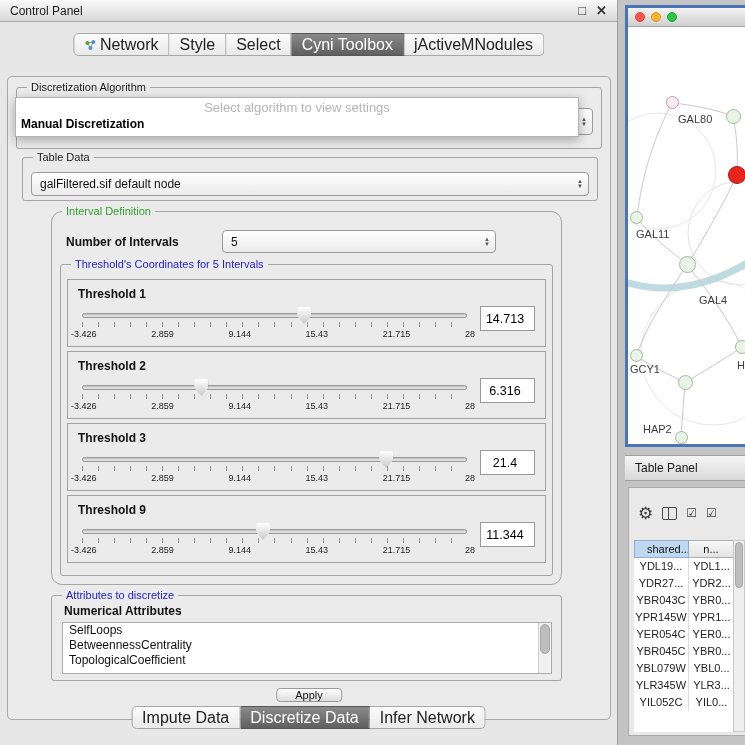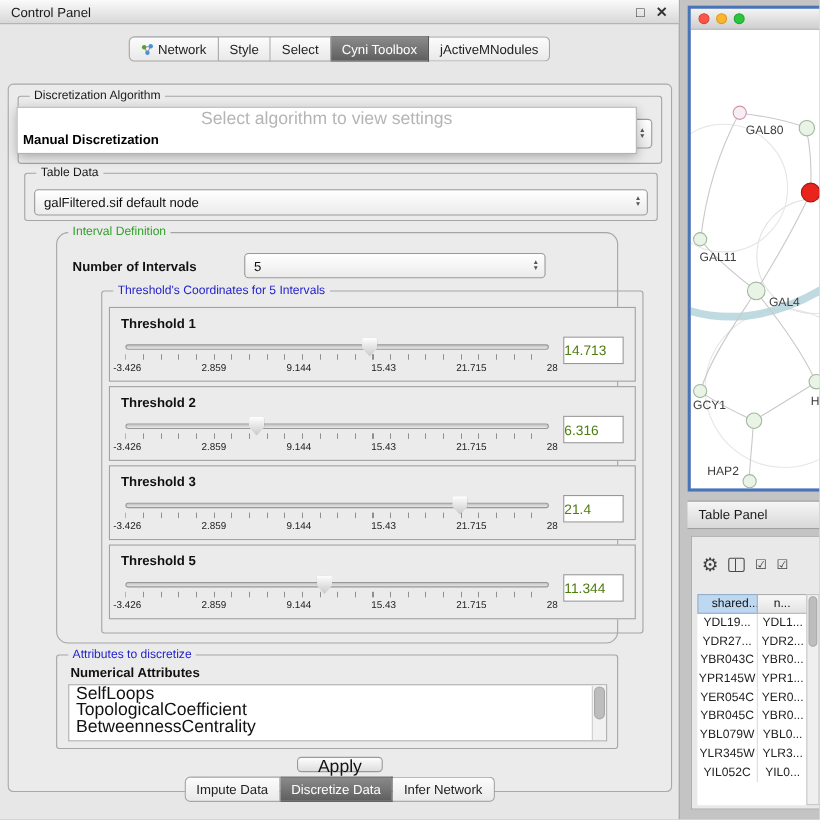--- a/index.html
+++ b/index.html
@@ -8,69 +8,69 @@
   .screen{position:relative;width:745px;height:745px;overflow:hidden;background:#c4c4c4;}
 
   
   .win{position:absolute;left:0;top:0;width:618px;height:745px;background:#e7e7e7;border-right:1px solid #9f9f9f;}
   .titlebar{height:22px;background:linear-gradient(#fafafa,#d8d8d8);border-bottom:1px solid #aeaeae;display:flex;align-items:center;padding:0 10px;font-size:12px;color:#1a1a1a;}
   .titlebar .title{flex:1;}
   .win-controls{display:flex;gap:10px;font-size:13px;color:#333;font-weight:bold;}
 
   .tabs{position:absolute;display:flex;}
   .top-tabs{top:33px;left:50%;transform:translateX(-50%);z-index:5;}
-  .tab{display:flex;align-items:center;gap:4px;padding:0 10px;font-size:12px;color:#222;background:linear-gradient(#fcfcfc,#e9e9e9);border:1px solid #a6a6a6;border-left:none;height:23px;white-space:nowrap;}
+  .tab{display:flex;align-items:center;gap:4px;padding:0 10px;font-size:16px;color:#222;background:linear-gradient(#fcfcfc,#e9e9e9);border:1px solid #a6a6a6;border-left:none;height:23px;white-space:nowrap;}
   .tab:first-child{border-left:1px solid #a6a6a6;border-radius:5px 0 0 5px;}
   .tab:last-child{border-radius:0 5px 5px 0;}
   .tab.selected{background:linear-gradient(#8a8a8a,#5f5f5f);color:#fff;border-color:#565656;}
 
   .pane{position:absolute;left:7px;top:76px;width:604px;height:644px;border:1px solid #a9a9a9;border-radius:5px;background:#ebebeb;}
   .group{position:absolute;border:1px solid #a5a5a5;border-radius:3px;}
   .legend{position:absolute;top:-7px;left:10px;background:#ebebeb;padding:0 4px;font-size:11px;color:#1a1a1a;line-height:13px;white-space:nowrap;}
   .legend.green{color:#33a02c;}
   .legend.blue{color:#2222cc;}
 
   .combo{position:absolute;display:flex;align-items:center;background:linear-gradient(#ffffff,#ebebeb);border:1px solid #9b9b9b;border-radius:4px;font-size:12px;color:#111;}
   .combo-text{flex:1;padding-left:8px;overflow:hidden;white-space:nowrap;}
   .stepper{display:flex;flex-direction:column;align-items:center;justify-content:center;width:16px;color:#555;}
   .stepper i{font-style:normal;font-size:6px;line-height:5px;}
 
   .algo-group{left:8px;top:10px;width:586px;height:62px;}
   .algo-combo{left:8px;right:8px;top:20px;height:27px;}
 
   .overlay{position:absolute;left:7px;top:20px;width:564px;z-index:30;background:#fff;border:1px solid #b3b3b3;box-shadow:0 3px 10px rgba(0,0,0,0.30);padding-bottom:4px;}
-  .ov-placeholder{text-align:center;color:#b5b5b5;font-size:16px;padding:2px 0 1px;}
+  .ov-placeholder{text-align:center;color:#b5b5b5;font-size:13px;padding:2px 0 1px;}
   .ov-item{font-size:12px;color:#000;padding:1px 5px;}
   .ov-item.bold{font-weight:bold;}
 
   .td-group{left:14px;top:80px;width:576px;height:44px;}
   .td-combo{left:8px;right:8px;top:14px;height:24px;}
 
   .ivl-group{left:43px;top:134px;width:511px;height:374px;border-radius:11px;}
   .num-label{position:absolute;left:14px;top:23px;font-size:12px;font-weight:bold;color:#111;}
   .num-combo{left:170px;top:18px;width:274px;height:23px;}
 
-  .thr-group{left:8px;top:52px;width:493px;height:312px;margin-left:32px;}
+  .thr-group{left:8px;top:52px;width:493px;height:312px;}
   .threshold-box{position:absolute;left:6px;width:479px;height:68px;border:1px solid #a2a2a2;background:#ebebeb;}
   .thr-label{position:absolute;left:10px;top:7px;font-size:12px;font-weight:bold;color:#111;}
   .slider{position:absolute;left:14px;right:78px;top:27px;height:36px;}
   .track{position:absolute;left:0;right:0;top:6px;height:5px;background:linear-gradient(#c2c2c2,#e8e8e8);border:1px solid #979797;border-radius:3px;}
   .thumb{position:absolute;top:0;width:14px;height:17px;background:linear-gradient(#ffffff,#c9c9c9);clip-path:polygon(10% 0,90% 0,100% 12%,100% 55%,50% 100%,0 55%,0 12%);filter:drop-shadow(0 0 1px #7a7a7a);}
   .ticks{position:absolute;left:0;right:0;top:15px;height:5px;background:repeating-linear-gradient(90deg,#8f8f8f 0 1px,transparent 1px calc(100%/24));}
   .scale{position:absolute;left:-11px;right:-8px;top:22px;display:flex;justify-content:space-between;font-size:9px;color:#222;}
-  .value-input{position:absolute;right:10px;top:26px;width:55px;height:25px;border:1px solid #989898;background:#fff;font-family:inherit;font-size:12.5px;text-align:left;padding-right:5px;color:#4d7c0f;}
+  .value-input{position:absolute;right:10px;top:26px;width:55px;height:25px;border:1px solid #989898;background:#fff;font-family:inherit;font-size:12.5px;text-align:center;padding-right:5px;color:#000000;}
 
   .attr-group{left:43px;top:518px;width:511px;height:86px;}
   .attr-heading{position:absolute;left:12px;top:8px;font-size:12px;font-weight:bold;color:#111;}
   .list{position:absolute;left:10px;top:26px;width:490px;height:52px;background:#fff;border:1px solid #ababab;overflow:hidden;}
-  .list-item{font-size:16px;color:#111;padding-left:6px;line-height:15px;white-space:nowrap;}
+  .list-item{font-size:12px;color:#111;padding-left:6px;line-height:15px;white-space:nowrap;}
   .vscroll{position:absolute;right:0;top:0;bottom:0;width:13px;background:#f1f1f1;border-left:1px solid #cfcfcf;}
   .vthumb{position:absolute;left:1px;right:1px;top:1px;height:30px;background:#bdbdbd;border:1px solid #a8a8a8;border-radius:6px;}
 
-  .apply-btn{position:absolute;left:50%;transform:translateX(-50%);top:611px;height:14px;padding:0 18px;font-family:inherit;font-size:16px;color:#111;background:linear-gradient(#fdfdfd,#dedede);border:1px solid #9a9a9a;border-radius:4px;}
+  .apply-btn{position:absolute;left:50%;transform:translateX(-50%);top:611px;height:14px;padding:0 18px;font-family:inherit;font-size:11px;color:#111;background:linear-gradient(#fdfdfd,#dedede);border:1px solid #9a9a9a;border-radius:4px;}
   .bottom-tabs{top:706px;left:50%;transform:translateX(-50%);}
 
   
   .net-window{position:absolute;left:625px;top:5px;width:124px;height:442px;border:3px solid #4a74b8;background:#fff;overflow:hidden;}
   .net-titlebar{height:19px;background:linear-gradient(#f4f4f4,#cfcfcf);border-bottom:1px solid #a5a5a5;display:flex;align-items:center;gap:6px;padding-left:7px;}
   .light{width:10px;height:10px;border-radius:50%;display:inline-block;}
   .light.red{background:#fd5449;border:1px solid #d8443c;}
   .light.yellow{background:#fdb52e;border:1px solid #d79a24;}
   .light.green{background:#2bc63e;border:1px solid #23a434;}
   .net-content{position:relative;width:100%;height:calc(100% - 19px);overflow:hidden;margin-top:26px;}
@@ -231,21 +231,21 @@
                 <span>9.144</span>
                 <span>15.43</span>
                 <span>21.715</span>
                 <span>28</span>
               </div>
             </div>
             <input class="value-input" value="21.4" style="">
           </div>
 
           <div class="threshold-box" style="top:230px">
-            <div class="thr-label">Threshold 5</div>
+            <div class="thr-label">Threshold 9</div>
             <div class="slider">
               <div class="track"></div>
               <div class="thumb" style="left: calc(47% - 7px);"></div>
               <div class="ticks"></div>
               <div class="scale">
                 <span>-3.426</span>
                 <span>2.859</span>
                 <span>9.144</span>
                 <span>15.43</span>
                 <span>21.715</span>
@@ -255,22 +255,22 @@
             <input class="value-input" value="11.344" style="">
           </div>
         </div>
       </div>
 
       <div class="group attr-group">
         <span class="legend blue">Attributes to discretize</span>
         <div class="attr-heading">Numerical Attributes</div>
         <div class="list">
           <div class="list-item">SelfLoops</div>
+          <div class="list-item">BetweennessCentrality</div>
           <div class="list-item">TopologicalCoefficient</div>
-          <div class="list-item">BetweennessCentrality</div>
           <div class="vscroll">
             <div class="vthumb"></div>
           </div>
         </div>
       </div>
 
       <button class="apply-btn">Apply</button>
     </div>
 
     <div class="tabs bottom-tabs">
@@ -316,21 +316,21 @@
       <div class="node red-node" style="left:100px;top:113px;width:18px;height:18px"></div>
       <div class="node" style="left:2px;top:158px;width:13px;height:13px"></div>
       <div class="node" style="left:51px;top:203px;width:17px;height:17px"></div>
       <div class="node" style="left:2px;top:296px;width:13px;height:13px"></div>
       <div class="node" style="left:50px;top:322px;width:15px;height:15px"></div>
       <div class="node" style="left:107px;top:287px;width:14px;height:14px"></div>
       <div class="node" style="left:47px;top:378px;width:13px;height:13px"></div>
 
       <span class="nlabel" style="left:50px;top:60px">GAL80</span>
       <span class="nlabel" style="left:8px;top:175px">GAL11</span>
-      <span class="nlabel" style="left:71px;top:216px">GAL4</span>
+      <span class="nlabel" style="left:71px;top:241px">GAL4</span>
       <span class="nlabel" style="left:2px;top:310px">GCY1</span>
       <span class="nlabel" style="left:15px;top:370px">HAP2</span>
       <span class="nlabel" style="left:109px;top:306px">H</span>
     </div>
   </div>
 
   <div class="tp-bar">
     <span>Table Panel</span>
   </div>
 

